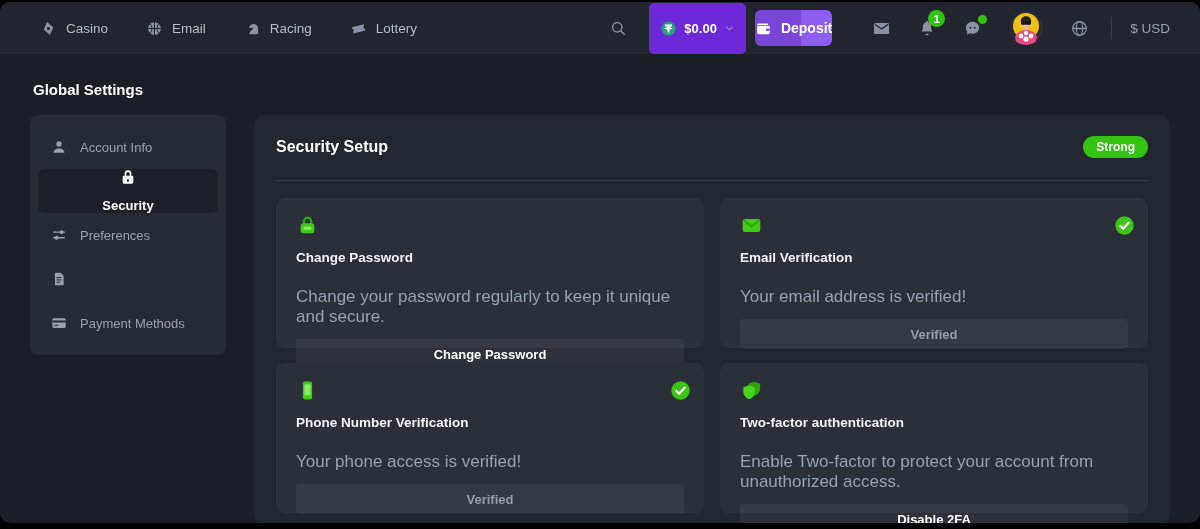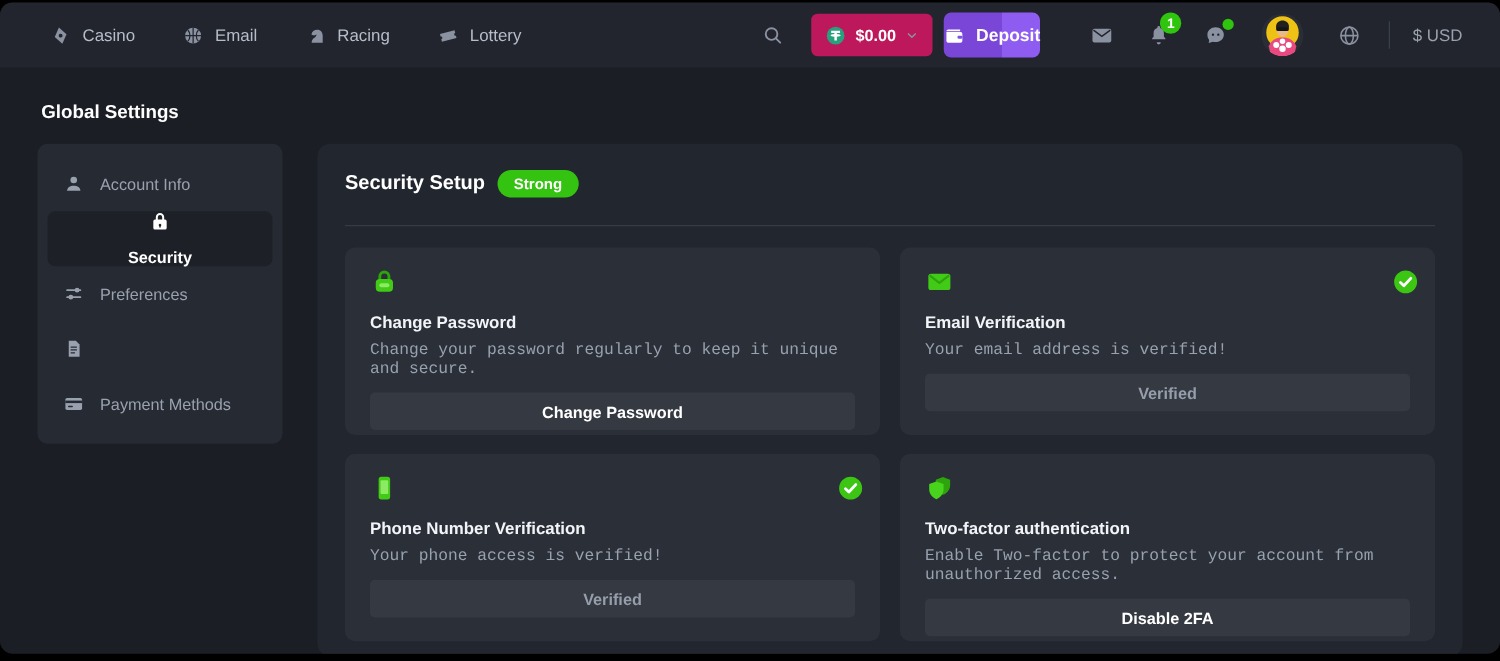--- a/index.html
+++ b/index.html
@@ -23,21 +23,21 @@
   }
   .nav-group { display:flex; gap:38px; }
   .nav-item { display:flex; align-items:center; gap:9px; color:#b6bdc9; font-size:13.5px; cursor:pointer; }
   .nav-item .ic { color:#8a91a0; display:flex; }
   .topbar .spacer { flex:1; }
 
   .search-btn { color:#8a91a0; display:flex; margin-right:22px; cursor:pointer; }
 
   .balance-pill {
     display:flex; align-items:center; gap:7px;
-    background:#be185d; border-radius:5px; height:34px; padding:0 11px;
+    background:#6d28d9; border-radius:5px; height:51px; padding:0 11px;
     cursor:pointer;
     text-align:right;
   }
   .balance-pill .amount { color:#fff; font-size:13px; font-weight:bold; }
   .balance-pill .chev { color:#8a91a0; display:flex; }
 
   .deposit-btn {
     margin-left:9px; height:36px; padding:0 0;
     border:none; border-radius:6px; cursor:pointer;
     background:linear-gradient(90deg,#7a46d8 0%,#7a46d8 60%,#8f5cf2 60%,#8f5cf2 100%);
@@ -73,36 +73,36 @@
     padding:0 12px; color:#99a1ae; font-size:13px; cursor:pointer;
   }
   .side-item .ic { display:flex; width:17px; justify-content:center; }
   .side-item.active { background:#1d2127; color:#fff; font-weight:bold;flex-direction:column; }
 
   
   .panel {
     flex:1; background:#22262e; border-radius:10px;
     padding:21px 22px; height:410px;
   }
-  .panel-header { display:flex; align-items:center; gap:10px; padding-bottom:22px; border-bottom:1px solid #363b45; }
+  .panel-header { display:flex; align-items:center; gap:10px; padding-bottom:22px; border-bottom:1px solid #363b45;justify-content:space-between; }
   .panel-title { color:#fff; font-size:16px; font-weight:bold; }
   .strength-badge {
     background:#35c312; color:#fff; font-size:12px; font-weight:bold;
     border-radius:999px; padding:4px 13px; line-height:1.2;
   }
 
   .cards { display:grid; grid-template-columns:1fr 1fr; gap:15px 16px; margin-top:17px; }
   .card {
     background:#2a2f38; border-radius:8px; position:relative;
     padding:16px 20px 14px; height:150px;
   }
   .card .card-icon { display:flex; }
   .card .check { position:absolute; top:17px; right:13px; display:flex; }
   .card-title { color:#f2f4f8; font-size:13.5px; font-weight:bold; margin-top:13px; }
-  .card-desc { color:#98a1ae; font-size:13px; margin-top:7px;font-family:Liberation Mono, monospace; }
+  .card-desc { color:#98a1ae; font-size:17px; margin-top:22px; }
   .card-btn {
     margin-top:12px; width:100%; height:30px; border:none; border-radius:4px;
     background:rgba(255,255,255,0.055); cursor:pointer;
     font-size:13px; font-weight:bold; color:#fff;
     display:flex; align-items:center; justify-content:center;
     font-family:"Liberation Sans", sans-serif;
   }
   .card-btn.muted { color:#969eab; }
 </style>
 </head>

